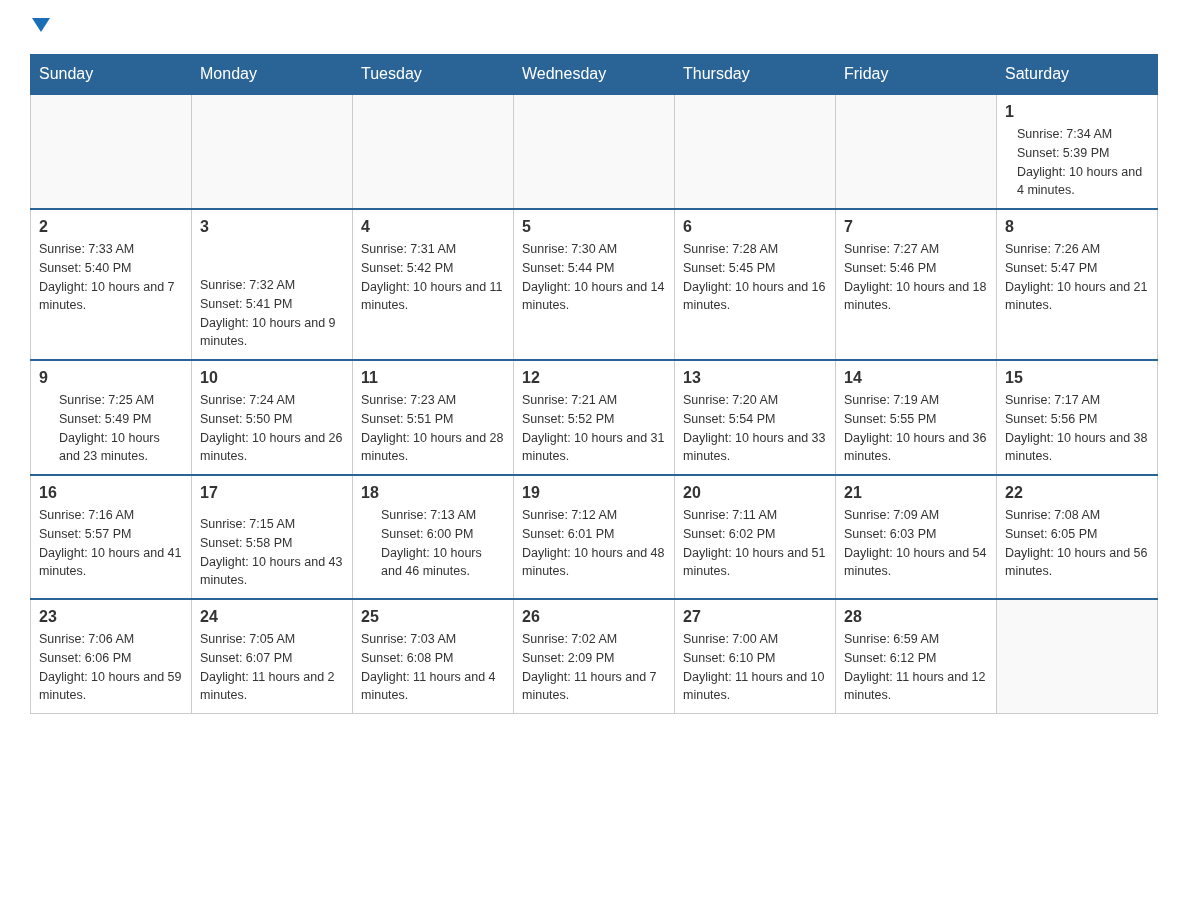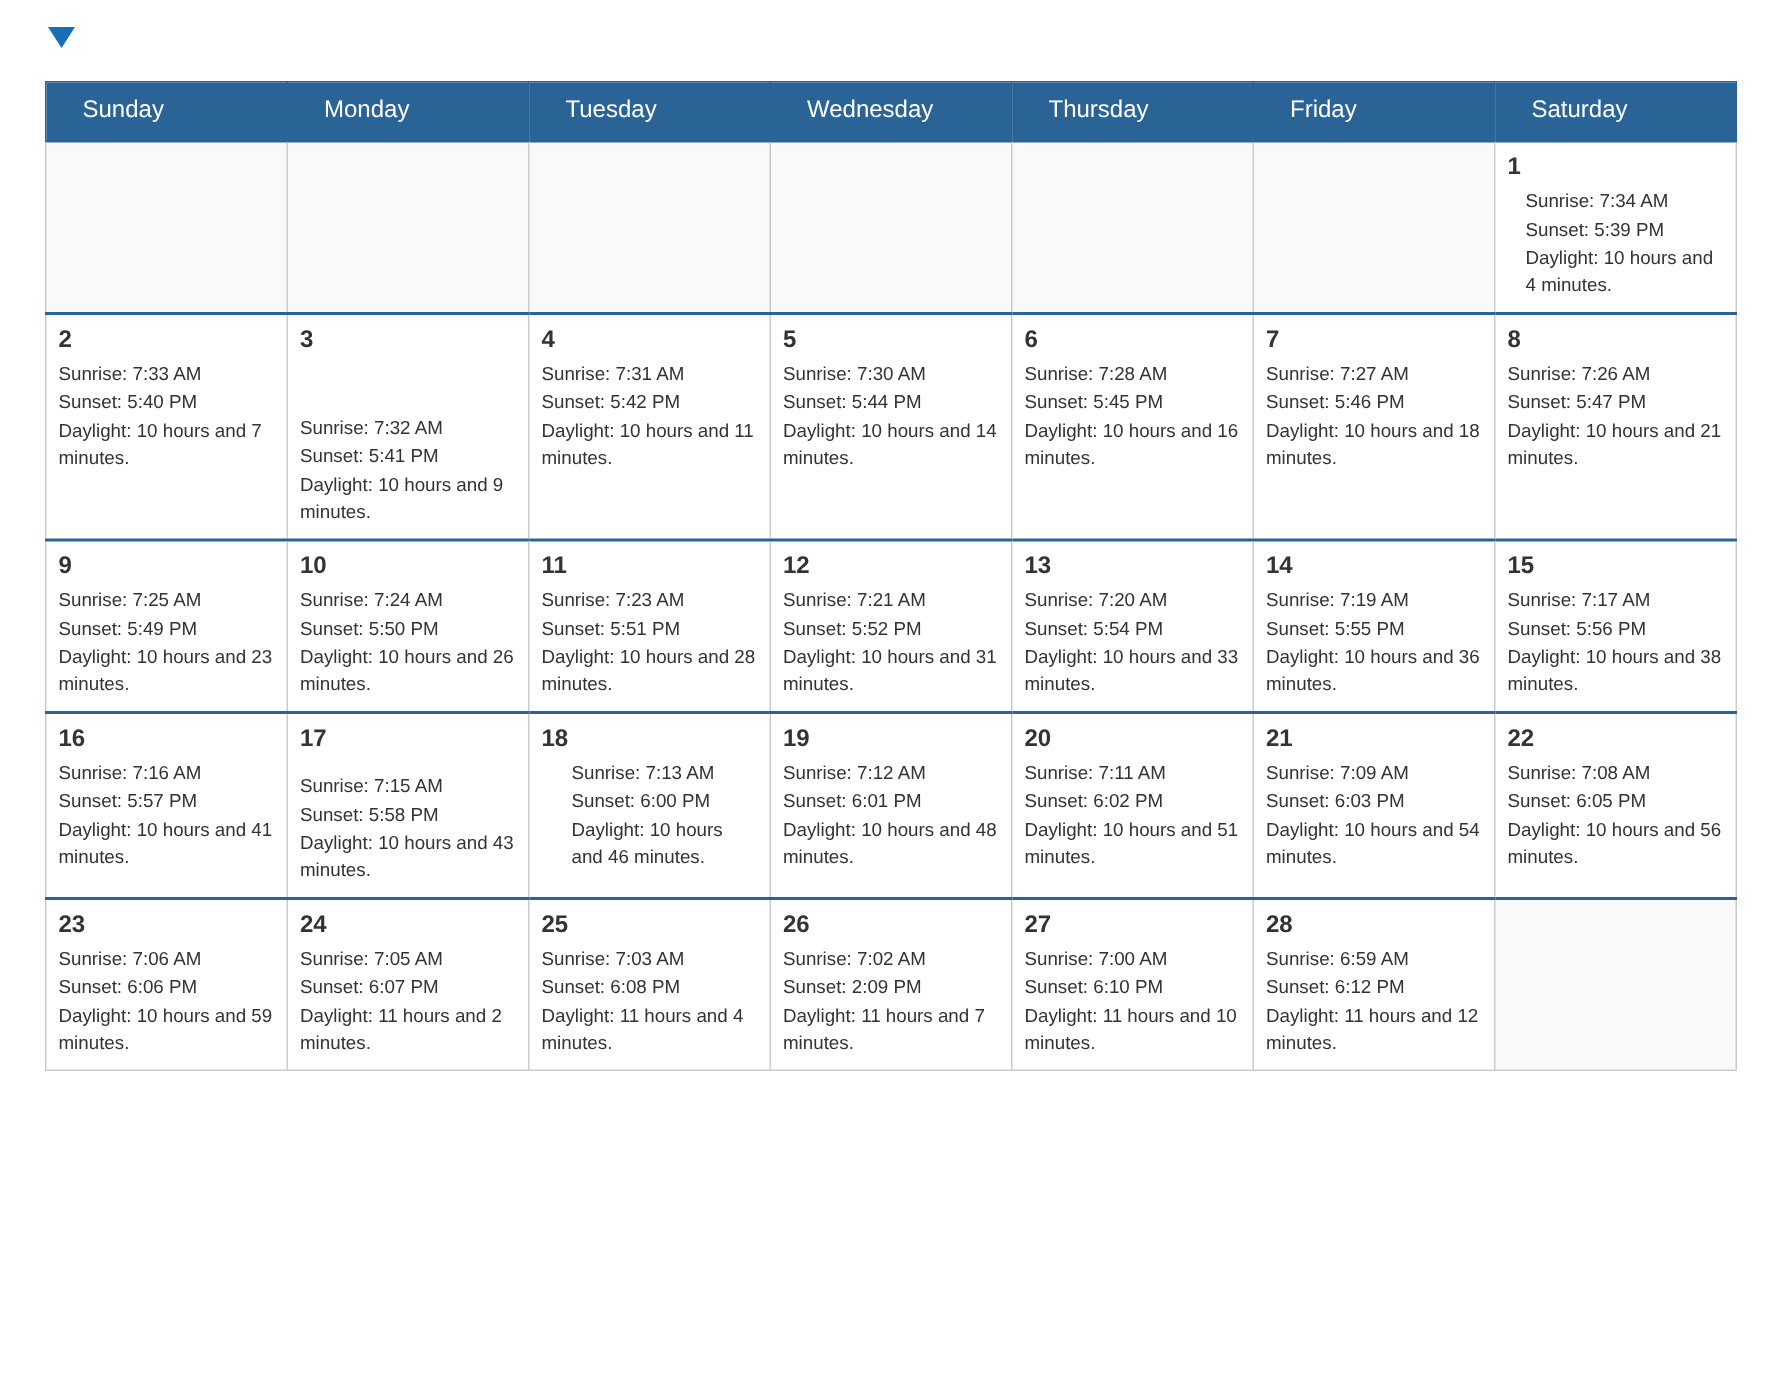--- a/index.html
+++ b/index.html
@@ -60,21 +60,21 @@
     }
     .calendar {
       width: 100%;
       border-collapse: collapse;
     }
     .calendar th {
       background-color: #2a6496;
       color: #fff;
       font-size: 16px;
       font-weight: normal;
-      padding: 10px 24px;
+      padding: 10px 8px;
       text-align: left;
       border: 1px solid #2a6496;
     }
     .calendar td {
       border: 1px solid #ccc;
       vertical-align: top;
       padding: 8px;
       width: 14.28%;
       min-height: 100px;
       font-size: 13px;
@@ -183,21 +183,21 @@
         <td>
           <span class="day-number">8</span>
           <div class="day-info" style="white-space: pre-line;">Sunrise: 7:26 AM
 Sunset: 5:47 PM
 Daylight: 10 hours and 21 minutes.</div>
         </td>
       </tr>
       <tr class="week-row">
         <td>
           <span class="day-number">9</span>
-          <div class="day-info" style="white-space: pre-line;">Sunrise: 7:25 AM
+          <div class="day-info" style="white-space: pre-line; margin-left: 20px;">Sunrise: 7:25 AM
 Sunset: 5:49 PM
 Daylight: 10 hours and 23 minutes.</div>
         </td>
         <td>
           <span class="day-number">10</span>
           <div class="day-info" style="white-space: pre-line;">Sunrise: 7:24 AM
 Sunset: 5:50 PM
 Daylight: 10 hours and 26 minutes.</div>
         </td>
         <td>

